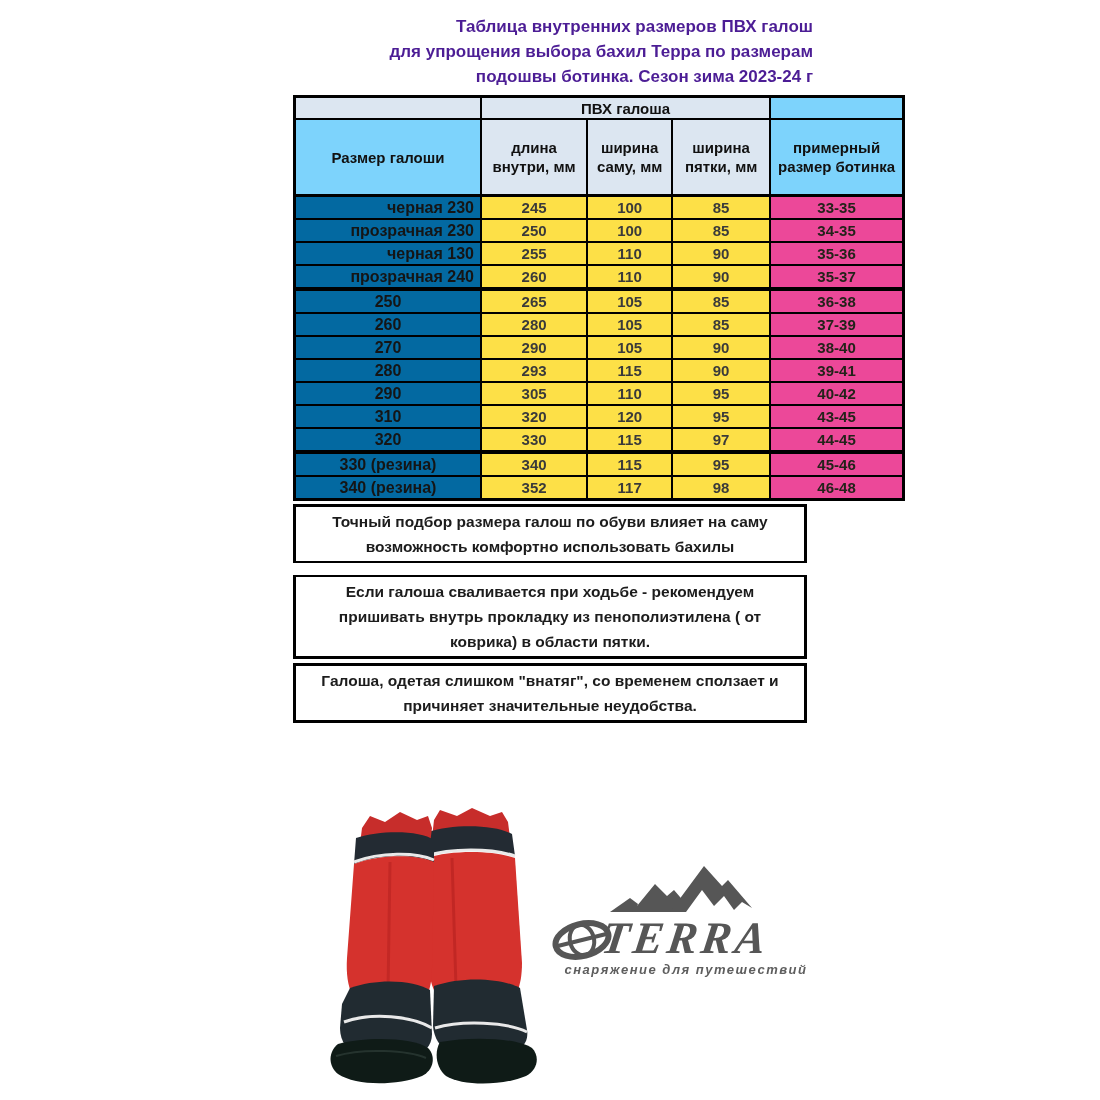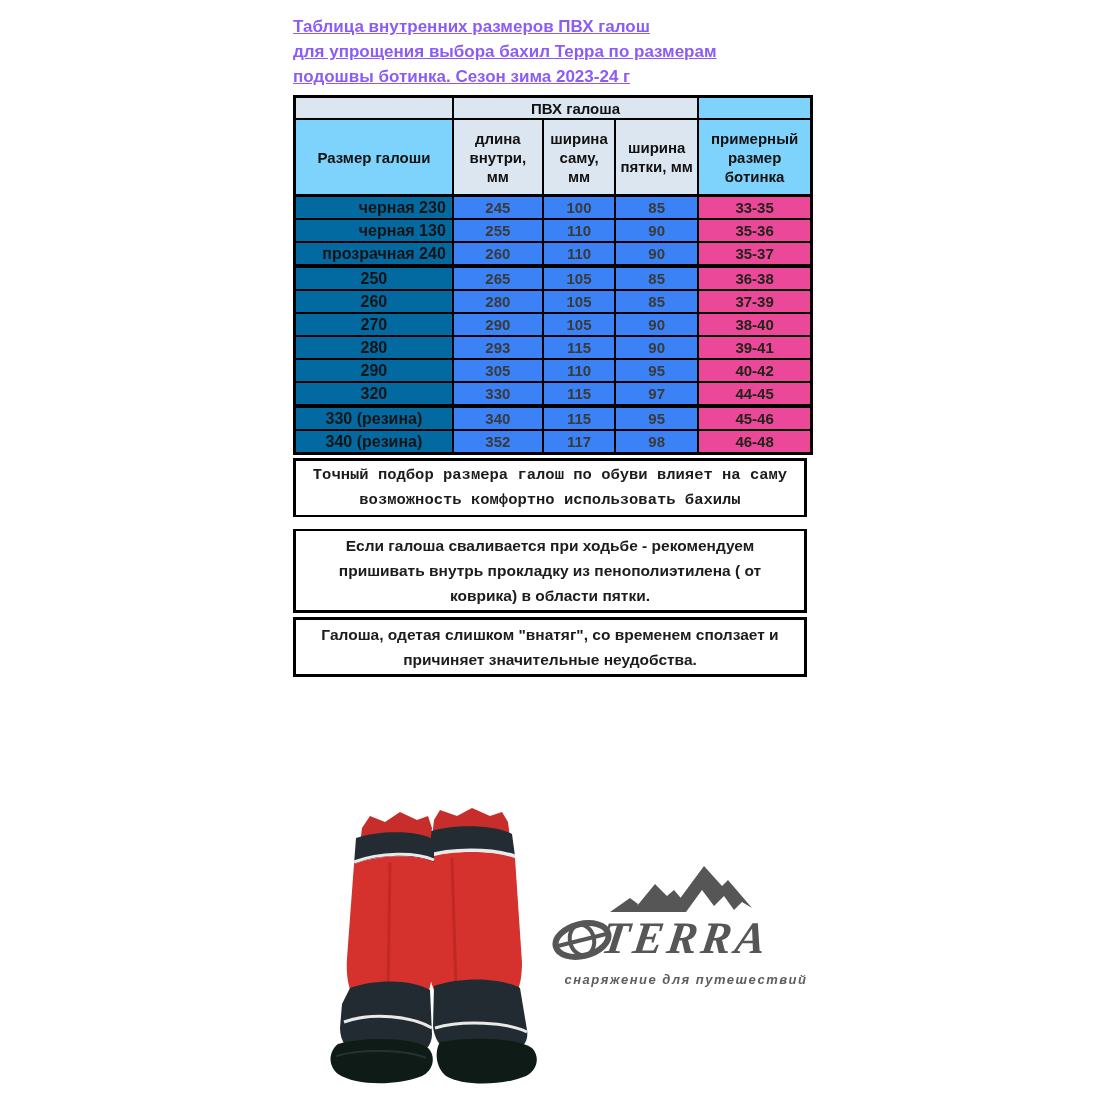--- a/index.html
+++ b/index.html
@@ -3,70 +3,69 @@
 <meta charset="utf-8">
 <style>
   html,body{margin:0;padding:0;}
   body{
     width:1100px;height:1100px;background:#ffffff;position:relative;
     font-family:"Liberation Sans", sans-serif;color:#1a1a1a;overflow:hidden;
   }
   .sheet{position:absolute;left:293px;top:14px;width:520px;}
 
   
-  .title{width:100%;text-align:left;font-weight:700;font-size:17px;line-height:25px;color:#8b5cf6;text-decoration:underline;}
+  .title{width:100%;text-align:right;font-weight:700;font-size:17px;line-height:25px;color:#4c1d95;}
 
   
   table.size-table{
-    border-collapse:collapse;table-layout:fixed;width:520px;margin-top:6px;
+    border-collapse:collapse;table-layout:fixed;width:612px;margin-top:6px;
     font-weight:700;
   }
   table.size-table td,table.size-table th{
     border:2px solid #000;padding:0 4px;text-align:center;vertical-align:middle;
     font-weight:700;overflow:hidden;
   }
   table.size-table{border:3px solid #000;}
   col.c1{width:158px;} col.c2{width:90px;} col.c3{width:72px;} col.c4{width:83px;} col.c5{width:113px;}
   .blue-cell{background:#DCE6F1;color:#333;}
   .yellow-cell{background:#7dd3fc;}
   .red-text{color:#C00000;}
   tr.top-head td{height:20px;font-size:15px;color:#111;}
   tr.col-head td{height:74px;font-size:15px;line-height:19px;color:#111;border-bottom:3px solid #000;}
   tbody td{height:21px;font-size:15px;}
   tbody td.c-label{background:#0369a1;font-size:16px;color:#151515;}
   tbody td.c-label.right{text-align:right;padding-right:6px;}
-  tbody td.c-blue{background:#3b82f6;color:#3a3a3a;margin-left:44px;}
+  tbody td.c-blue{background:#fde047;color:#3a3a3a;margin-left:44px;}
   tbody td.c-boot{background:#ec4899;color:#23231a;}
   tbody tr.group-start td{border-top:4px solid #000;}
   td.first-col{border-right:3px solid #000;}
   td.last-col{border-left:3px solid #000;}
 
   
   .notes{margin-top:3px;}
   .note{
     border:3px solid #000;width:514px;box-sizing:border-box;
     text-align:center;font-weight:700;font-size:15.5px;line-height:25px;
     padding:2px 14px;margin-top:4px;color:#1c1c1c;
   }
-  .note.first{margin-top:0;border-bottom-width:2px;font-family:Liberation Mono, monospace;}
+  .note.first{margin-top:0;border-bottom-width:2px;}
   .note.second{margin-top:12px;border-top-width:2px;}
 
   
   .gaiters{position:absolute;left:322px;top:798px;width:225px;height:295px;}
   .logo{position:absolute;left:552px;top:860px;width:260px;height:125px;}
   .logo .brand{
     position:absolute;left:50px;top:52px;width:210px;
     font-family:"Liberation Serif", serif;font-style:italic;font-weight:700;
     font-size:45px;letter-spacing:4px;color:#565656;transform:skewX(-8deg);
   }
   .logo .tagline{
     position:absolute;left:8px;top:102px;width:252px;text-align:center;
     font-style:italic;font-weight:700;font-size:13px;letter-spacing:1.5px;color:#5e5e5e;
     white-space:nowrap;
-    margin-top:10px;
   }
   .logo svg{position:absolute;left:0;top:0;}
 </style>
 </head>
 <body>
 
 <div class="sheet">
 
   <div class="title">
     <div>Таблица внутренних размеров ПВХ галош</div>
@@ -98,20 +97,27 @@
     </thead>
     <tbody>
         <tr>
           <td class="c-label first-col right">черная 230</td>
           <td class="c-blue">245</td>
           <td class="c-blue">100</td>
           <td class="c-blue">85</td>
           <td class="c-boot last-col">33-35</td>
         </tr>
         <tr>
+          <td class="c-label first-col right">прозрачная 230</td>
+          <td class="c-blue">250</td>
+          <td class="c-blue">100</td>
+          <td class="c-blue">85</td>
+          <td class="c-boot last-col">34-35</td>
+        </tr>
+        <tr>
           <td class="c-label first-col right">черная 130</td>
           <td class="c-blue">255</td>
           <td class="c-blue">110</td>
           <td class="c-blue">90</td>
           <td class="c-boot last-col">35-36</td>
         </tr>
         <tr>
           <td class="c-label first-col right">прозрачная 240</td>
           <td class="c-blue">260</td>
           <td class="c-blue">110</td>
@@ -145,20 +151,27 @@
           <td class="c-blue">115</td>
           <td class="c-blue">90</td>
           <td class="c-boot last-col">39-41</td>
         </tr>
         <tr>
           <td class="c-label first-col">290</td>
           <td class="c-blue">305</td>
           <td class="c-blue">110</td>
           <td class="c-blue">95</td>
           <td class="c-boot last-col">40-42</td>
+        </tr>
+        <tr>
+          <td class="c-label first-col">310</td>
+          <td class="c-blue">320</td>
+          <td class="c-blue">120</td>
+          <td class="c-blue">95</td>
+          <td class="c-boot last-col">43-45</td>
         </tr>
         <tr>
           <td class="c-label first-col">320</td>
           <td class="c-blue">330</td>
           <td class="c-blue">115</td>
           <td class="c-blue">97</td>
           <td class="c-boot last-col">44-45</td>
         </tr>
         <tr class="group-start">
           <td class="c-label first-col">330 (резина)</td>

